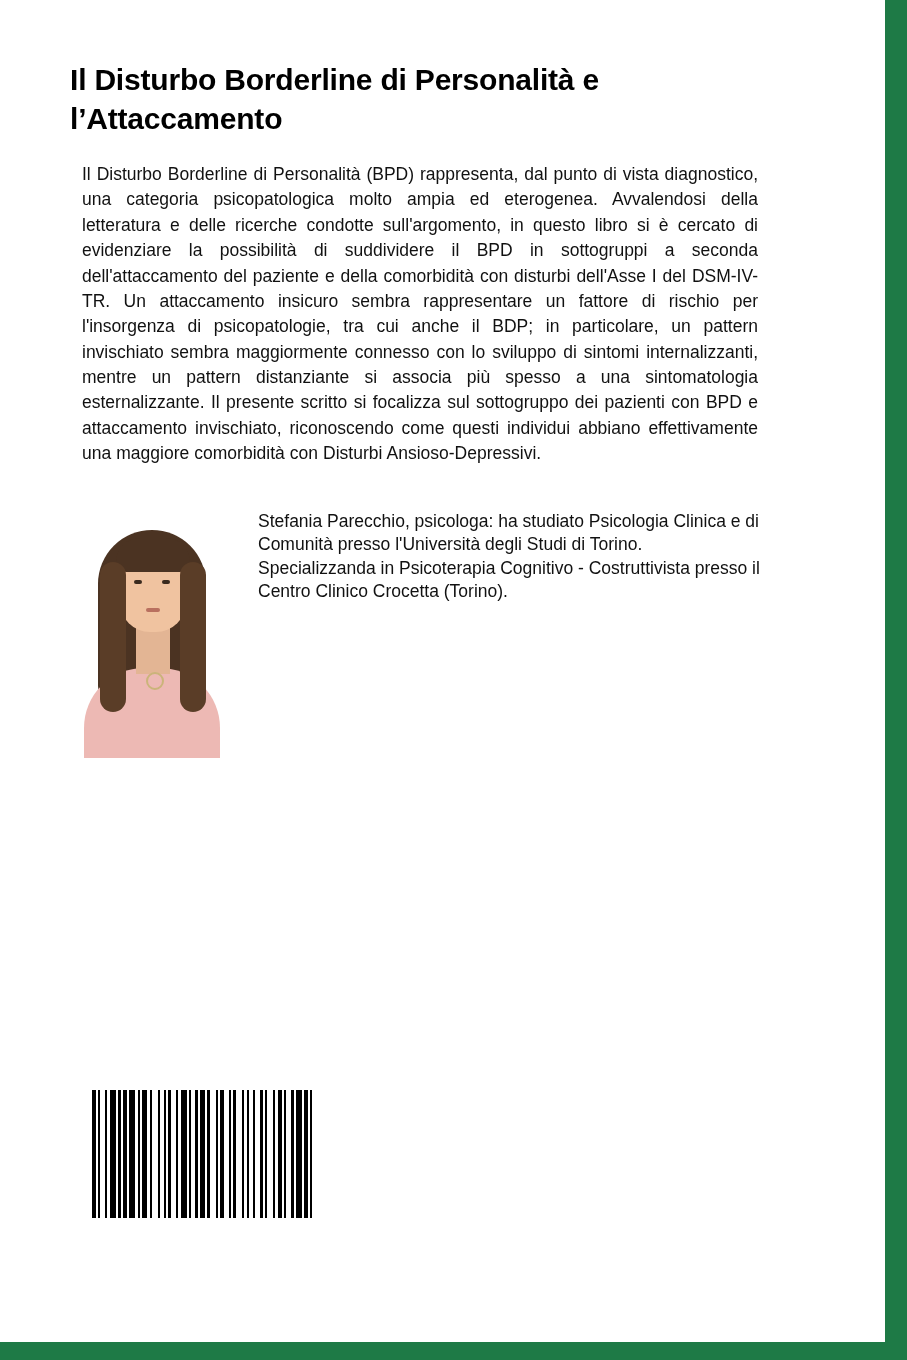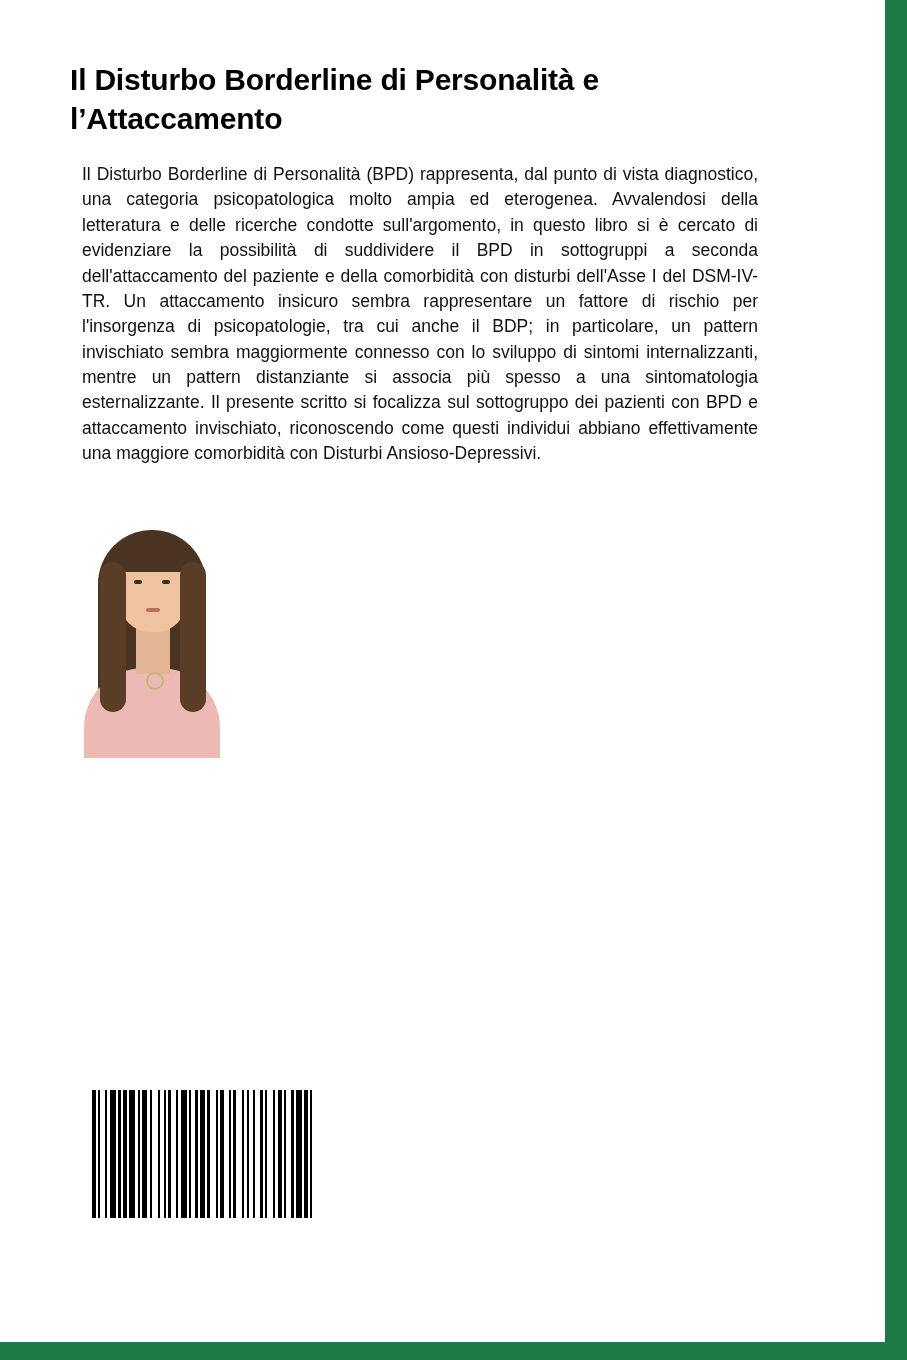--- a/index.html
+++ b/index.html
@@ -171,20 +171,21 @@
       <div class="ph-neck"></div>
       <div class="ph-face"></div>
       <div class="ph-fringe"></div>
       <div class="ph-eye-l"></div>
       <div class="ph-eye-r"></div>
       <div class="ph-mouth"></div>
       <div class="ph-hair-front-l"></div>
       <div class="ph-hair-front-r"></div>
       <div class="ph-necklace"></div>
     </div>
+    <div class="author-bio">Stefania Parecchio, psicologa: ha studiato Psicologia Clinica e di Comunità presso l'Università degli Studi di Torino. Specializzanda in Psicoterapia Cognitivo - Costruttivista presso il Centro Clinico Crocetta (Torino).</div>
   </div>
 
   <div class="barcode-area">
     <div class="barcode" id="barcode">
         <span style="width: 4px; background: rgb(0, 0, 0);"></span>
         <span style="width: 2px; background: transparent;"></span>
         <span style="width: 2px; background: rgb(0, 0, 0);"></span>
         <span style="width: 5px; background: transparent;"></span>
         <span style="width: 2px; background: rgb(0, 0, 0);"></span>
         <span style="width: 3px; background: transparent;"></span>

